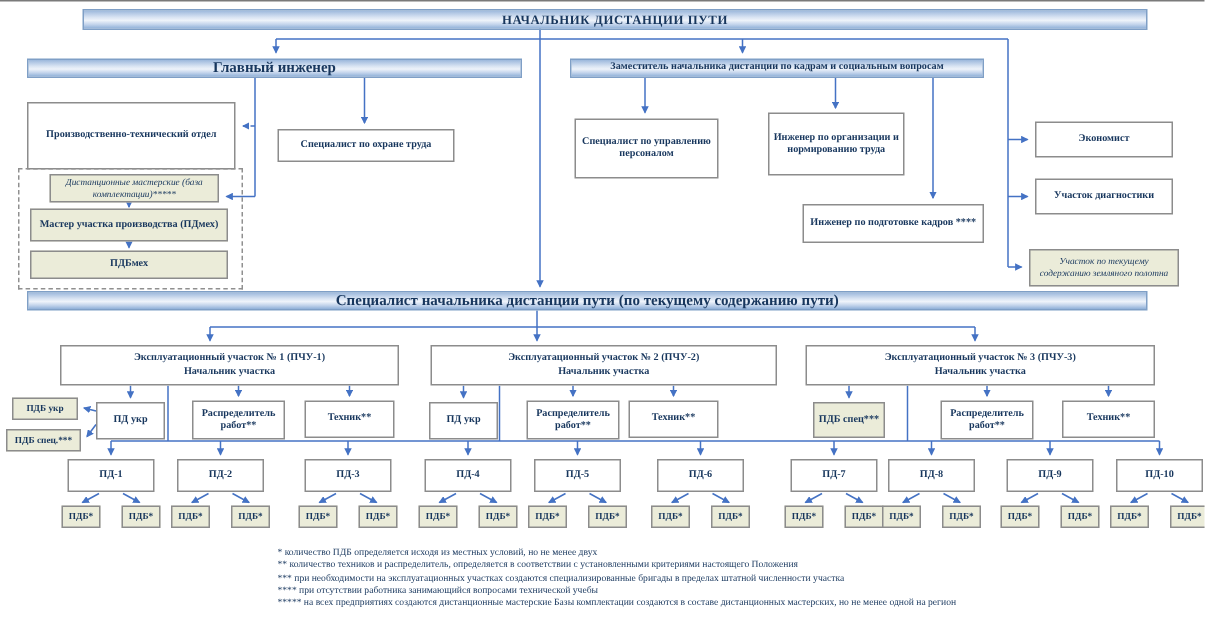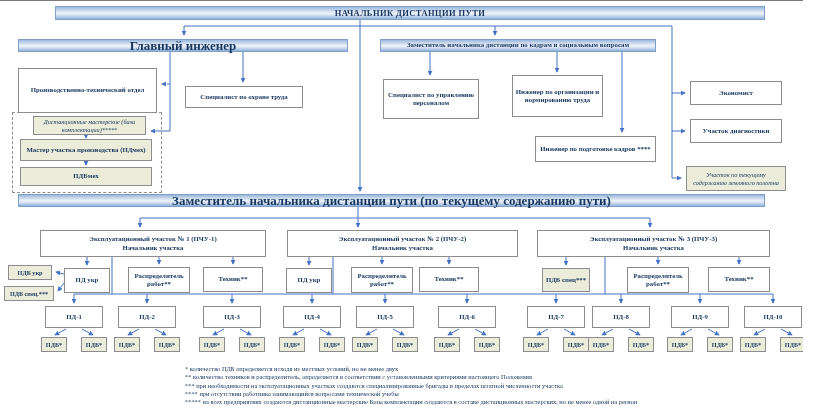--- a/index.html
+++ b/index.html
@@ -7,21 +7,21 @@
     position:relative; width:803px; height:417px; overflow:hidden;
     font-family:"Liberation Serif", serif; background:#fff;
     border-top:1px solid #7a7a7a;
   }
   .band{
     position:absolute; box-sizing:border-box;
     background:linear-gradient(180deg,#9cb8dc 0%,#d9e4f3 38%,#eef3fa 55%,#c2d3eb 78%,#8fb0d8 100%);
     border:1px solid #7f9fc6;
     color:#17365d; font-weight:bold; text-align:center;
     display:flex; align-items:center; justify-content:center;
-    font-size:13px; line-height:1;
+    font-size:10px; line-height:1;
   }
   .box{
     position:absolute; box-sizing:border-box;
     background:#fff; border:1px solid #8c8c8c;
     color:#17365d; font-weight:bold; text-align:center;
     display:flex; flex-direction:column; align-items:center; justify-content:center;
     font-size:6.8px; line-height:1.2; padding:1px 2px;
   }
   .shaded{ background:#ebecd9; }
   .it{ font-style:italic; font-weight:normal; }
@@ -172,21 +172,21 @@
     <span>Экономист</span>
   </div>
   <div class="box" style="left:690px;top:118px;width:92px;height:24px;">
     <span>Участок диагностики</span>
   </div>
   <div class="box shaded it sm" style="left:686px;top:165px;width:100px;height:25px;">
     <span>Участок по текущему содержанию земляного полотна</span>
   </div>
 
   <div class="band" style="left:18px;top:193px;width:747px;height:13px;">
-    <span>Заместитель начальника дистанции пути (по текущему содержанию пути)</span>
+    <span>Специалист начальника дистанции пути (по текущему содержанию пути)</span>
   </div>
 
   <div class="box hdr" style="left:40px;top:229px;width:226px;height:27px;">
     <span class="t1">Эксплуатационный участок № 1 (ПЧУ-1)</span>
     <span class="t1">Начальник участка</span>
   </div>
   <div class="box hdr" style="left:287px;top:229px;width:231px;height:27px;">
     <span class="t1">Эксплуатационный участок № 2 (ПЧУ-2)</span>
     <span class="t1">Начальник участка</span>
   </div>

